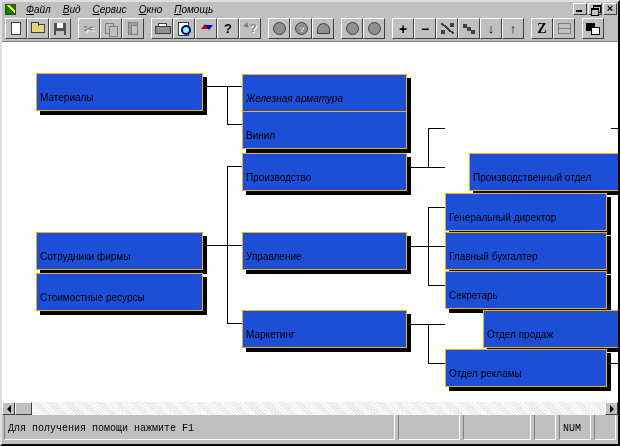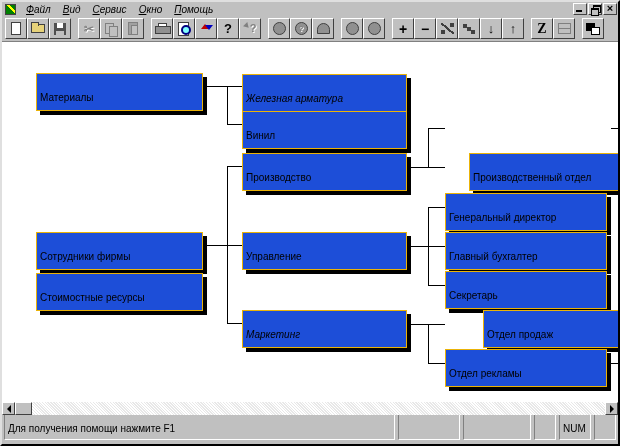--- a/index.html
+++ b/index.html
@@ -77,21 +77,21 @@
   
   .hscroll{height:13px;display:flex;background:repeating-linear-gradient(45deg,#ffffff 0 1px,#e8e8e8 1px 2px);flex:0 0 auto;position:relative;}
   .sb-btn{width:13px;height:13px;background:#c0c0c0;border:1px solid;border-color:#ffffff #404040 #404040 #ffffff;display:flex;align-items:center;justify-content:center;padding:0;flex:0 0 auto;}
   .arr-left{width:0;height:0;border:4px solid transparent;border-right:4px solid #000;border-left:none;}
   .arr-right{width:0;height:0;border:4px solid transparent;border-left:4px solid #000;border-right:none;}
   .sb-thumb{width:17px;height:13px;background:#c0c0c0;border:1px solid;border-color:#ffffff #404040 #404040 #ffffff;flex:0 0 auto;}
   .sb-track{flex:1;}
 
   
   .statusbar{height:15px;display:flex;align-items:center;gap:3px;padding:1px 2px;font-size:10px;flex:0 0 auto;}
-  .sb-panel{height:12px;line-height:11px;border:1px solid;border-color:#808080 #ffffff #ffffff #808080;padding:16px 3px;white-space:nowrap;overflow:hidden;color:#000;}
+  .sb-panel{height:12px;line-height:11px;border:1px solid;border-color:#808080 #ffffff #ffffff #808080;padding:16px 3px;white-space:nowrap;overflow:hidden;color:#000;font-family:Liberation Mono, monospace;}
   .sb-main{flex:1;}
   .sb-ind{text-align:left;}
   .sb-ind:nth-of-type(2){width:62px;}
   .sb-ind:nth-of-type(3){width:68px;}
   .sb-ind:nth-of-type(4){width:22px;}
   .sb-ind:nth-of-type(5){width:32px;}
   .sb-ind:nth-of-type(6){width:22px;}
 </style>
 </head>
 <body>
@@ -229,21 +229,21 @@
       <div class="line" style="left: 609px; top: 125px; width: 7px; height: 1px;"></div>
       <div class="line" style="left: 609px; top: 282px; width: 7px; height: 1px;"></div>
       <div class="line" style="left: 609px; top: 321px; width: 7px; height: 1px;"></div>
       <div class="node" style="left: 34px; top: 31px; width: 167px; height: 27px;">Материалы</div>
       <div class="node" style="left: 34px; top: 190px; width: 167px; height: 27px;">Сотрудники фирмы</div>
       <div class="node" style="left: 34px; top: 231px; width: 167px; height: 27px;">Стоимостные ресурсы</div>
       <div class="node" style="left: 240px; top: 32px; width: 165px; height: 27px; font-style: italic;">Железная арматура</div>
       <div class="node" style="left: 240px; top: 69px; width: 165px; height: 27px;">Винил</div>
       <div class="node" style="left: 240px; top: 111px; width: 165px; height: 27px;">Производство</div>
       <div class="node" style="left: 240px; top: 190px; width: 165px; height: 27px;">Управление</div>
-      <div class="node" style="left: 240px; top: 268px; width: 165px; height: 27px; font-style: italic;">Маркетинг</div>
+      <div class="node" style="left: 240px; top: 268px; width: 165px; height: 27px;">Маркетинг</div>
       <div class="node" style="left: 443px; top: 111px; width: 162px; height: 29px; margin-left: 24px;">Производственный отдел</div>
       <div class="node" style="left: 443px; top: 151px; width: 162px; height: 29px;">Генеральный директор</div>
       <div class="node" style="left: 443px; top: 190px; width: 162px; height: 29px;">Главный бухгалтер</div>
       <div class="node" style="left: 443px; top: 229px; width: 162px; height: 29px;">Секретарь</div>
       <div class="node" style="left: 467px; top: 268px; width: 162px; height: 29px; margin-left: 14px;">Отдел продаж</div>
       <div class="node" style="left: 443px; top: 307px; width: 162px; height: 29px;">Отдел рекламы</div>
     </div>
 
   <div class="hscroll">
     <button class="sb-btn">

